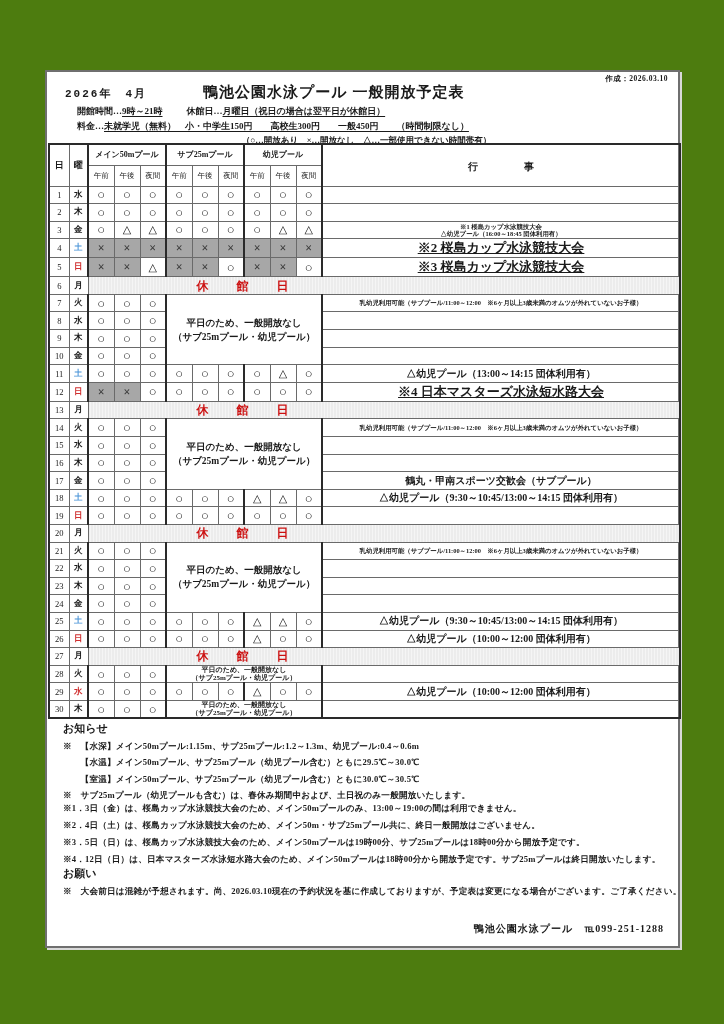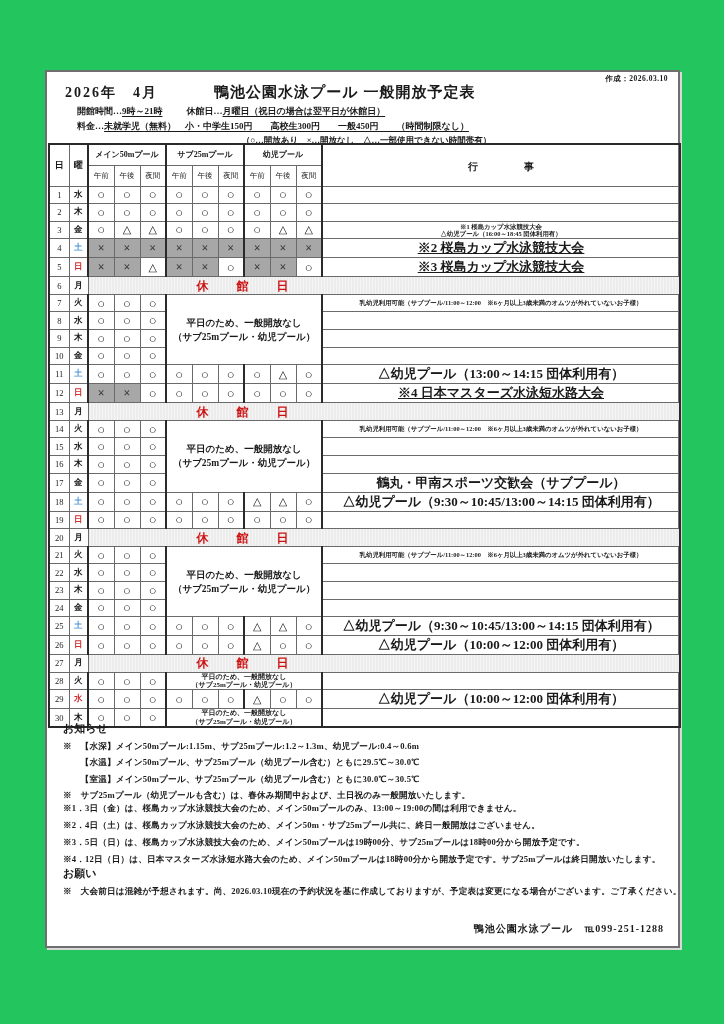--- a/index.html
+++ b/index.html
@@ -1,25 +1,25 @@
 <!DOCTYPE html>
 <html><head>
 <meta charset="utf-8">
 <style>
   * { margin:0; padding:0; box-sizing:border-box; }
   html,body { background:#fff; }
-  .page { position:relative; width:724px; height:1024px; background:#22c55e; overflow:hidden;
+  .page { position:relative; width:724px; height:1024px; background:#4d7c0f; overflow:hidden;
           font-family:"Liberation Serif", serif; color:#1a1a1a; }
   .frame { position:absolute; left:45px; top:70px; width:635px; height:878px;
            border:2px solid #6f6f6f; background:#fff; box-shadow:2px 2px 0 #d9d9d9; }
 
   .created { position:absolute; top:2px; right:10px; font-size:7.5px; font-weight:bold; letter-spacing:0.5px; }
 
   .title-row { position:absolute; top:11px; left:18px; white-space:nowrap; }
-  .ym { font-size:14px; font-weight:bold; letter-spacing:2px; }
+  .ym { font-size:11px; font-weight:bold; letter-spacing:2px;font-family:Liberation Mono, monospace; }
   .doc-title { font-size:15px; font-weight:bold; margin-left:56px; letter-spacing:1px; }
 
   .hline { position:absolute; white-space:nowrap; font-size:9px; font-weight:bold; }
   .l-hours { top:33px; left:30px; }
   .l-fee   { top:48px; left:30px; }
   .l-legend{ top:63px; left:16px; right:8px; font-size:8.5px; display:flex; justify-content:center; }
   .u { text-decoration:underline; text-underline-offset:2px; }
   .gap24 { display:inline-block; width:24px; }
 
   table.sched { position:absolute; top:71px; left:1px; width:631px; table-layout:fixed;
@@ -46,21 +46,21 @@
 
   td.closed-cell { position:relative; background:repeating-linear-gradient(90deg,#e3e3e3 0px,#e3e3e3 1.5px,#f5f5f5 1.5px,#f5f5f5 3px); }
   .closed-text { position:absolute; left:108px; top:50%; transform:translateY(-50%);
                  color:#cc1111; font-weight:bold; font-size:12px; letter-spacing:28px; white-space:nowrap; }
 
   td.block { background:#fff; font-weight:bold; font-size:9.5px; line-height:14px; }
   td.block.small { font-size:7px; line-height:8.2px; }
 
   td.note { text-align:left; padding-left:4px; font-weight:bold; white-space:nowrap; }
   td.note.n-md { font-size:13px;text-decoration:underline; }
-  td.note.n-sm { font-size:13px; }
+  td.note.n-sm { font-size:10px; }
   td.note.n-xs { font-size:6.4px; line-height:7.4px; }
 
   .sec { position:absolute; left:16px; right:10px; font-weight:bold; white-space:nowrap; }
   .sec-title { font-size:11px; }
   .sec-line { font-size:8.6px; margin-top:4.5px; letter-spacing:0.2px; }
   .notices { top:649px; }
   .remarks { top:726px; }
   .request { top:794px; }
   .remarks .sec-line { margin-top:5px; }
 

